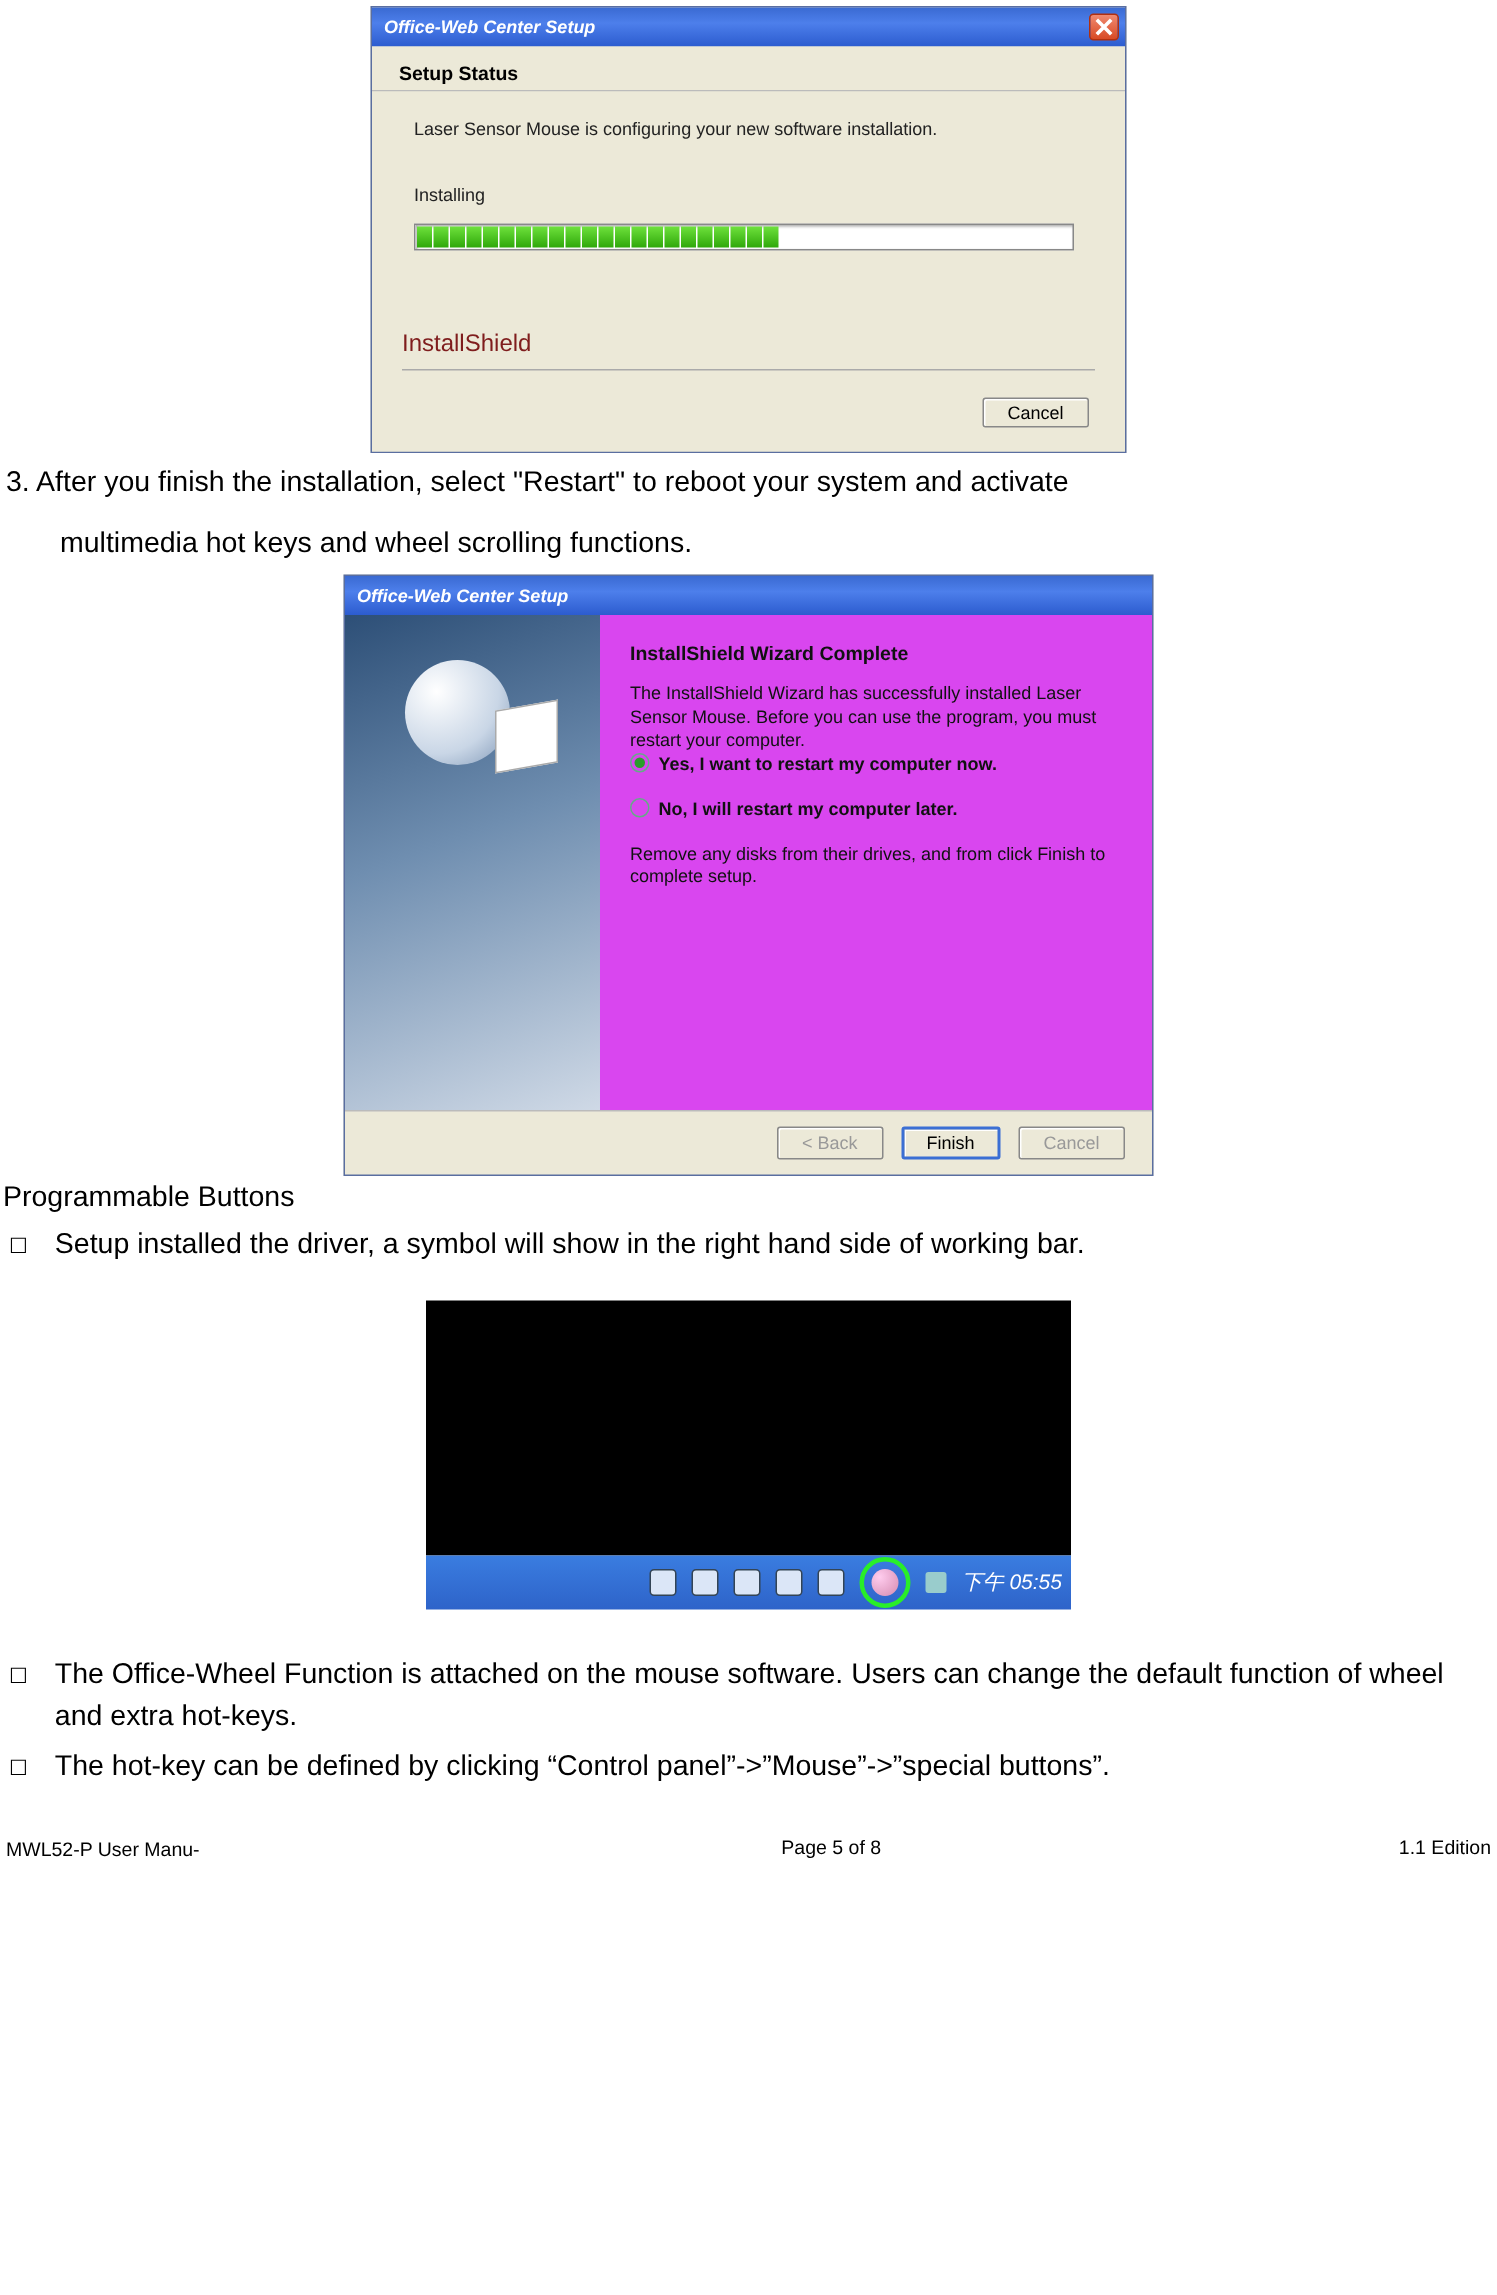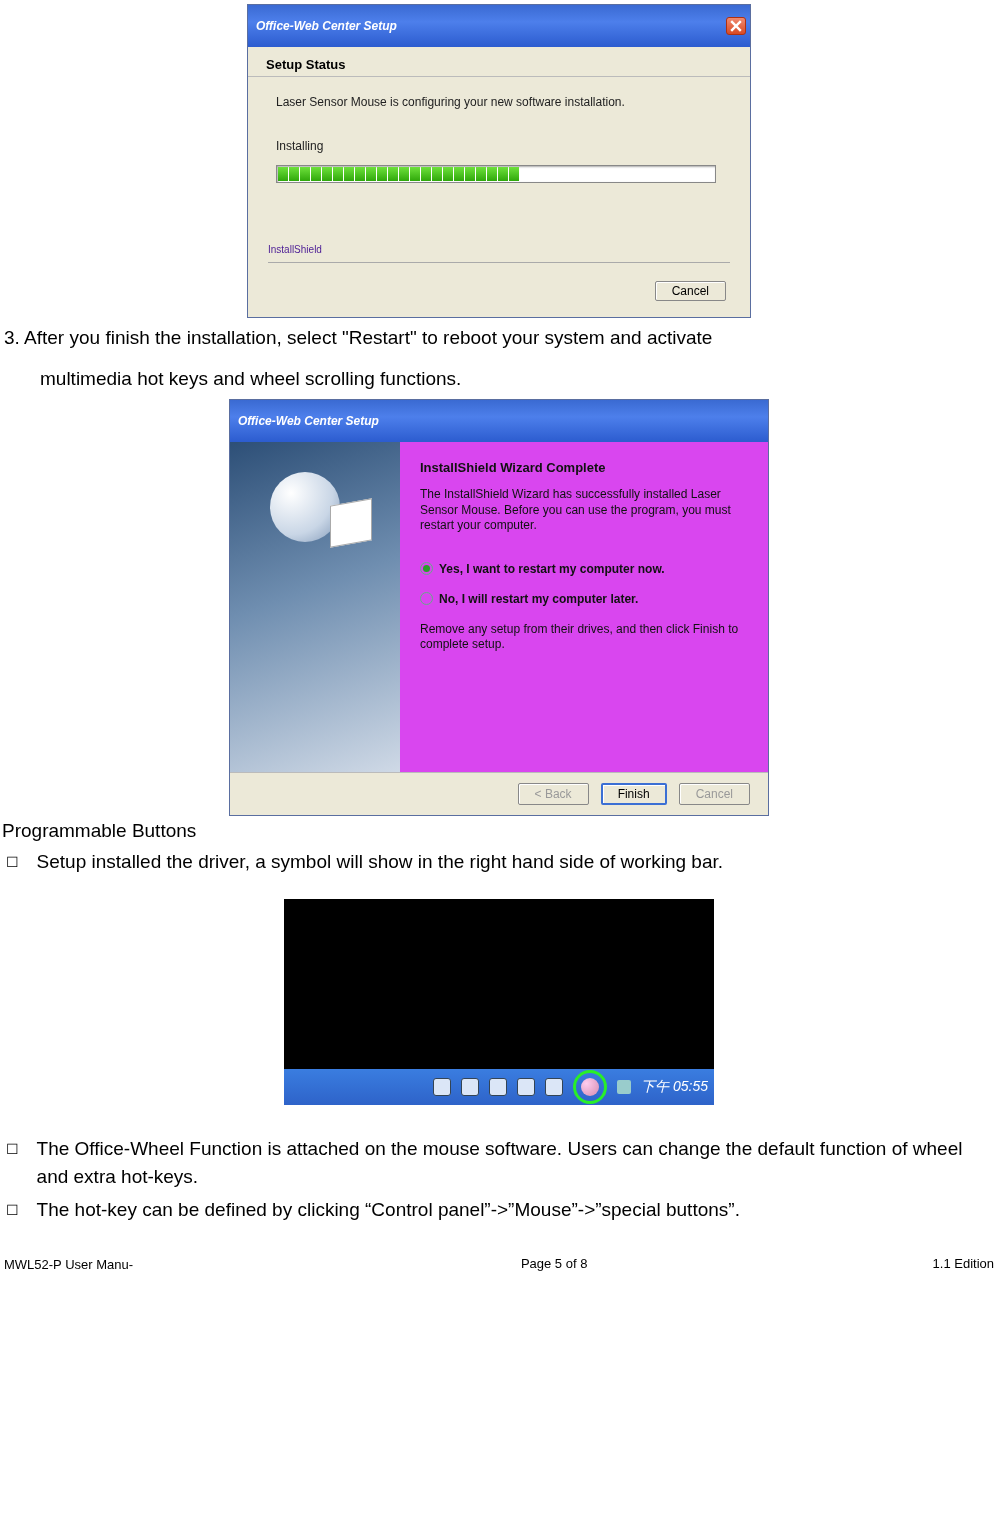--- a/index.html
+++ b/index.html
@@ -3,47 +3,47 @@
 <meta charset="utf-8">
 <style>
   * { box-sizing: border-box; margin: 0; padding: 0; }
   body { font-family: Arial, Helvetica, sans-serif; font-size: 18px; color: #000; background: #fff; width: 998px; margin: 0 auto; padding-top: 4px; }
 
   
   .fig { margin: 0 auto; display: block; }
 
   
   .dlg1 { width: 504px; border: 1px solid #5a6ea0; background: #ece9d8; position: relative; }
-  .titlebar { height: 42px; background: linear-gradient(to bottom,#3a6ad2 0%,#4d7feb 40%,#2c5ccf 100%); display: flex; align-items: center; padding: 0 4px 0 8px; color:#fff; font-weight:bold; font-style:italic; font-size:12px; }
+  .titlebar { height: 26px; background: linear-gradient(to bottom,#3a6ad2 0%,#4d7feb 40%,#2c5ccf 100%); display: flex; align-items: center; padding: 0 4px 0 8px; color:#fff; font-weight:bold; font-style:italic; font-size:12px; }
   .titlebar .ttl { flex: 1; }
   .closebtn { width: 20px; height: 18px; background: linear-gradient(to bottom,#f08a70,#d84a24); border:1px solid #b03010; border-radius:3px; display:flex; align-items:center; justify-content:center; }
   .closebtn svg { width: 12px; height: 12px; }
   .dlg1 .hdr { font-weight: bold; font-size: 13px; padding: 10px 18px 4px; background:#ece9d8; border-bottom:1px solid #bbb;}
   .dlg1 .panel { background: #ece9d8; padding: 18px 28px 8px; font-size: 12px; color:#222; height:240px; position:relative;}
   .dlg1 .line1 { margin-bottom: 30px; }
   .dlg1 .instlabel { margin-bottom: 12px; }
   .progressouter { width: 440px; height: 18px; border:1px solid #888; background:#fff; box-shadow:inset 1px 1px 2px #aaa; display:flex; align-items:center; padding:1px;}
   .progressinner { height:14px; display:flex; gap:1px; }
   .progressinner div { width:10px; background: linear-gradient(to bottom,#6ee13c,#2fa80a); }
-  .dlg1 .ishield { position:absolute; left:20px; bottom:62px; color:#4c1d95; font-size:10px;}
+  .dlg1 .ishield { position:absolute; left:20px; bottom:62px; color:#7f1d1d; font-size:16px;}
   .dlg1 .rule { position:absolute; left:20px; right:20px; bottom:54px; height:1px; background:#aaa;}
   .dlg1 .btnrow { position:absolute; right:24px; bottom:16px; }
   .winbtn { font-size:12px; padding:2px 16px; border:1px solid #888; background:#ece9d8; border-radius:2px; box-shadow:1px 1px 0 #fff inset; }
   .winbtn.def { border:2px solid #3b6fd4; padding:2px 15px;}
 
   
   .dlg2 { width: 540px; border:1px solid #5a6ea0; background:#ece9d8; }
   .dlg2 .titlebar { font-style: italic; }
   .d2body { display:flex; background:#d946ef;}
   .d2side { width:170px; height:330px; background:linear-gradient(160deg,#2d4f77 0%,#6f8eb0 45%,#cfd9e6 100%); position:relative; overflow:hidden;}
   .d2side .ball { position:absolute; width:70px; height:70px; background:radial-gradient(circle at 30% 30%,#fff,#c9d6e6 60%,#7b94b4); border-radius:50%; top:30px; left:40px;}
   .d2side .box { position:absolute; top:60px; left:100px; width:42px; height:42px; background:#fff; border:1px solid #aaa; transform:skewY(-10deg);}
   .d2main { flex:1; padding: 18px 20px 0; font-size:12px; color:#111;}
   .d2main h3 { font-size:13px; font-weight:bold; margin-bottom:12px;}
-  .d2main .para { line-height:1.3; margin-bottom:28px;}
+  .d2main .para { line-height:1.3; }
   .radiorow { display:flex; align-items:center; gap:6px; font-size:12px; margin-bottom:16px;font-weight:bold;}
   .radio { width:13px; height:13px; border:1px solid #6a8; border-radius:50%; display:flex; align-items:center; justify-content:center;}
   .radio.sel::after{content:"";width:7px;height:7px;border-radius:50%;background:#2a9d2a;}
   .d2main .para2 { margin-top:14px; line-height:1.3;}
   .d2btnrow { border-top:1px solid #bbb; padding:10px 18px; display:flex; justify-content:flex-end; gap:12px;}
   .winbtn.dis { color:#999;}
 
   
   .bodytext { font-size:19px; line-height:1.5; padding:6px 4px;}
   .indent1 { padding-left: 40px; }
@@ -130,21 +130,21 @@
       <h3>InstallShield Wizard Complete</h3>
       <div class="para">The InstallShield Wizard has successfully installed Laser Sensor Mouse.  Before you can use the program, you must restart your computer.</div>
       <div class="radiorow">
         <div class="radio sel"></div>
         <span>Yes, I want to restart my computer now.</span>
       </div>
       <div class="radiorow">
         <div class="radio"></div>
         <span>No, I will restart my computer later.</span>
       </div>
-      <div class="para2">Remove any setup from their drives, and then click Finish to complete setup.</div>
+      <div class="para2">Remove any disks from their drives, and from click Finish to complete setup.</div>
     </div>
   </div>
   <div class="d2btnrow">
     <button class="winbtn dis">&lt; Back</button>
     <button class="winbtn def">Finish</button>
     <button class="winbtn dis">Cancel</button>
   </div>
 </div>
 
 <div class="heading">Programmable Buttons</div>

